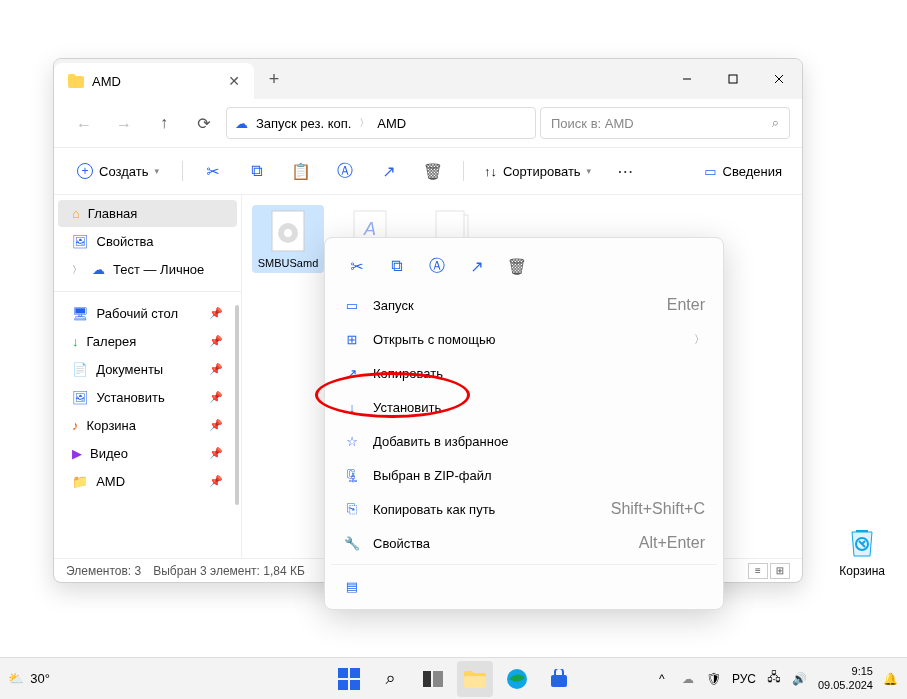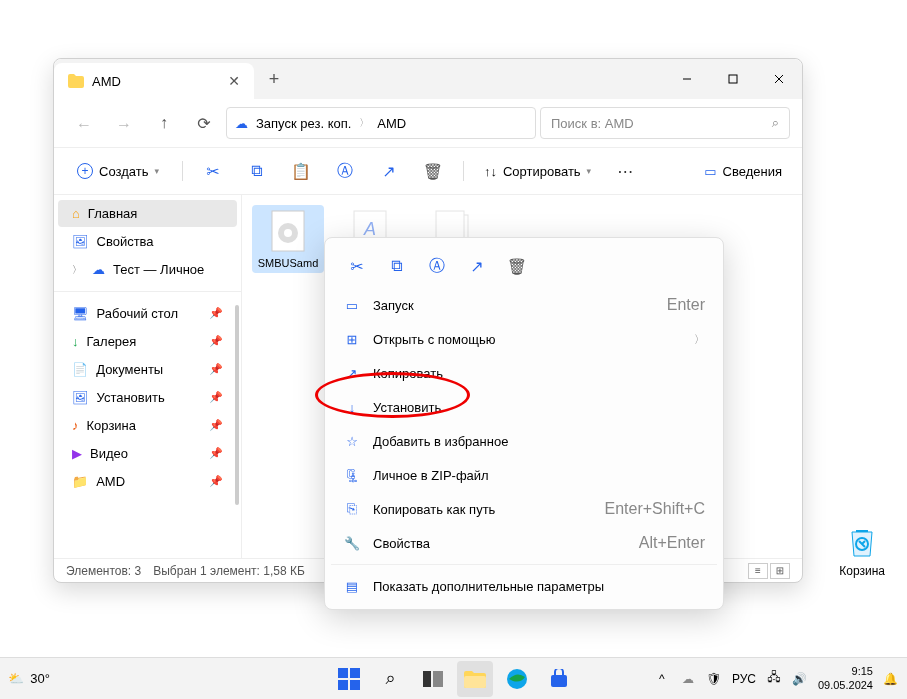--- a/index.html
+++ b/index.html
@@ -234,21 +234,21 @@
               <rect x="10" y="6" width="28" height="34" fill="#fff" stroke="#ccc"></rect>
               <rect x="6" y="2" width="28" height="34" fill="#fff" stroke="#ccc"></rect>
             </svg>
         </div>
       </div>
     </div>
   </div>
 
   <div class="statusbar">
     <span>Элементов: 3</span>
-    <span>Выбран 1 элемент: 1,58 КБ</span>
+    <span>Выбран 3 элемент: 1,84 КБ</span>
     <div class="view-toggle">
       <div class="vt">≡</div>
       <div class="vt">⊞</div>
     </div>
   </div>
 </div>
 
 <div class="ctx-menu">
   <div class="ctx-top-icons">
     <div class="ctx-ticon">✂</div>
@@ -274,36 +274,35 @@
   <div class="ctx-item">
     <div class="ctx-icon">↓</div>
     <span>Установить</span>
   </div>
   <div class="ctx-item">
     <div class="ctx-icon">☆</div>
     <span>Добавить в избранное</span>
   </div>
   <div class="ctx-item">
     <div class="ctx-icon">🗜</div>
-    <span>Личное в ZIP-файл</span>
+    <span>Выбран в ZIP-файл</span>
   </div>
   <div class="ctx-item">
     <div class="ctx-icon">⎘</div>
     <span>Копировать как путь</span>
-    <span class="ctx-hint">Enter+Shift+C</span>
+    <span class="ctx-hint">Shift+Shift+C</span>
   </div>
   <div class="ctx-item">
     <div class="ctx-icon">🔧</div>
     <span>Свойства</span>
     <span class="ctx-hint">Alt+Enter</span>
   </div>
   <div class="ctx-divider"></div>
   <div class="ctx-item">
     <div class="ctx-icon">▤</div>
-    <span>Показать дополнительные параметры</span>
   </div>
 </div>
 
 <div class="red-ellipse"></div>
 
 <div class="desktop-icon">
   <div class="recycle-bin">
     <svg viewBox="0 0 40 40">
         <path d="M10 12 L30 12 L28 36 L12 36 Z" fill="#e0f2fe" stroke="#0ea5e9"></path>
         <path d="M14 10 L26 10 L26 12 L14 12 Z" fill="#0ea5e9"></path>

